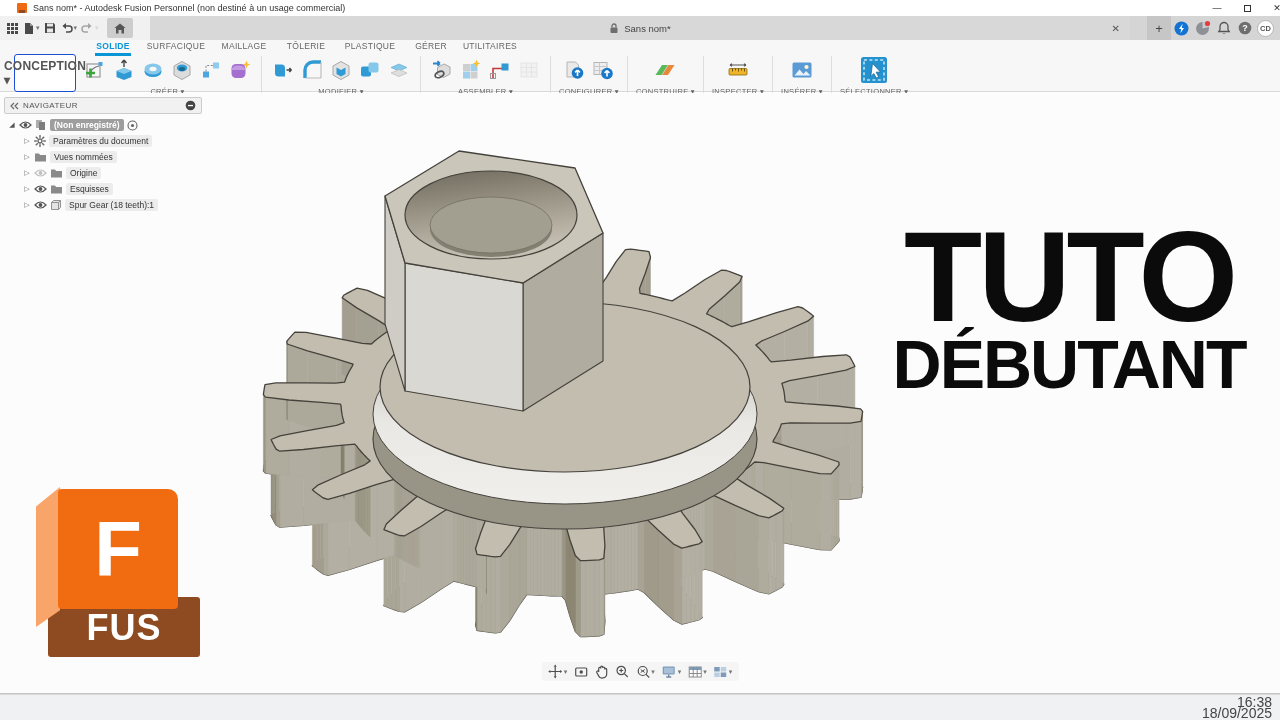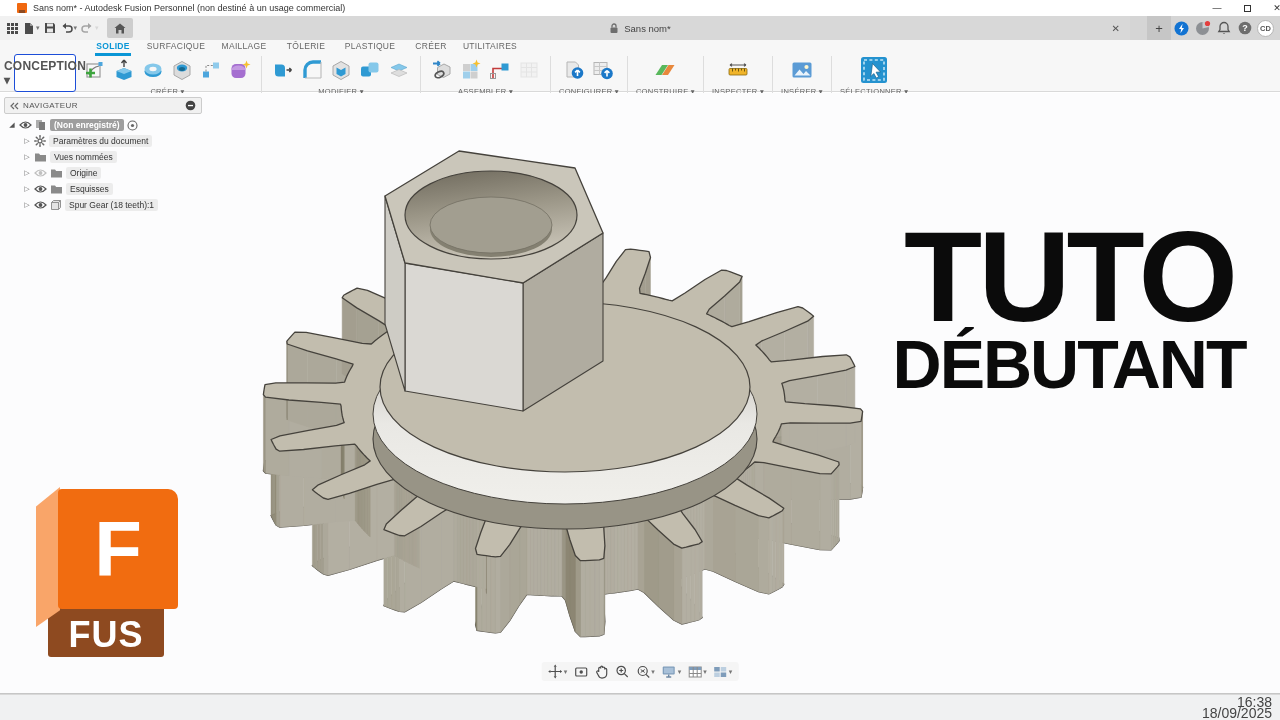--- a/index.html
+++ b/index.html
@@ -84,22 +84,22 @@
   .vb-ic { display:flex; align-items:center; }
 
   
   #overlay-title { position:absolute; left:878px; top:132px; width:382px; text-align:center;
     color:#0b0b0b; }
   #tuto { font-size:128px; font-weight:bold; line-height:.82; letter-spacing:-4px; }
   #debutant { font-size:68px; font-weight:bold; line-height:1.0; letter-spacing:-2px; }
 
   
   #fusion-logo { position:absolute; left:36px; top:394px; width:154px; height:176px; }
-  #logo-brown { position:absolute; left:12px; top:110px; width:116px; height:60px;
-    background:#8e4a20; border-radius:3px; display:flex; align-items:flex-end;
+  #logo-brown { position:absolute; left:12px; top:110px; width:152px; height:60px;
+    background:#8e4a20; border-radius:3px; display:flex; align-items:center;
     justify-content:center; }
   #logo-brown span { color:#fff; font-weight:bold; font-size:36px; letter-spacing:1px; line-height:1.25; }
   #logo-fold { position:absolute; left:0; top:0; width:24px; height:140px;
     background:#f9a569; clip-path:polygon(0 14%, 100% 0, 100% 88%, 0 100%); }
   #logo-orange { position:absolute; left:22px; top:2px; width:120px; height:120px;
     background:#f16c10; border-radius:4px 10px 4px 4px; display:flex; align-items:center;
     justify-content:center; }
   #logo-orange span { color:#fff; font-weight:bold; font-size:78px; line-height:1; }
 
   
@@ -214,21 +214,21 @@
 </div>
 
 <div id="ribbon">
   <div id="workspace-btn">CONCEPTION ▾</div>
 
   <span class="rtab active" style="left:113px">SOLIDE</span>
   <span class="rtab" style="left:176px">SURFACIQUE</span>
   <span class="rtab" style="left:244px">MAILLAGE</span>
   <span class="rtab" style="left:306px">TÔLERIE</span>
   <span class="rtab" style="left:370px">PLASTIQUE</span>
-  <span class="rtab" style="left:431px">CRÉER</span>
+  <span class="rtab" style="left:431px">GÉRER</span>
   <span class="rtab" style="left:490px">UTILITAIRES</span>
   <div id="tab-underline"></div>
 
   <div id="groups">
     <div class="group">
       <div class="g-icons">
         <span class="ric">
             <svg viewBox="0 0 24 24">
               <rect x="4" y="6" width="13" height="13" fill="none" stroke="#999" stroke-width="1.2"></rect>
               <path d="M6 17 Q9 9 16 8" stroke="#777" fill="none" stroke-width="1.2"></path>

